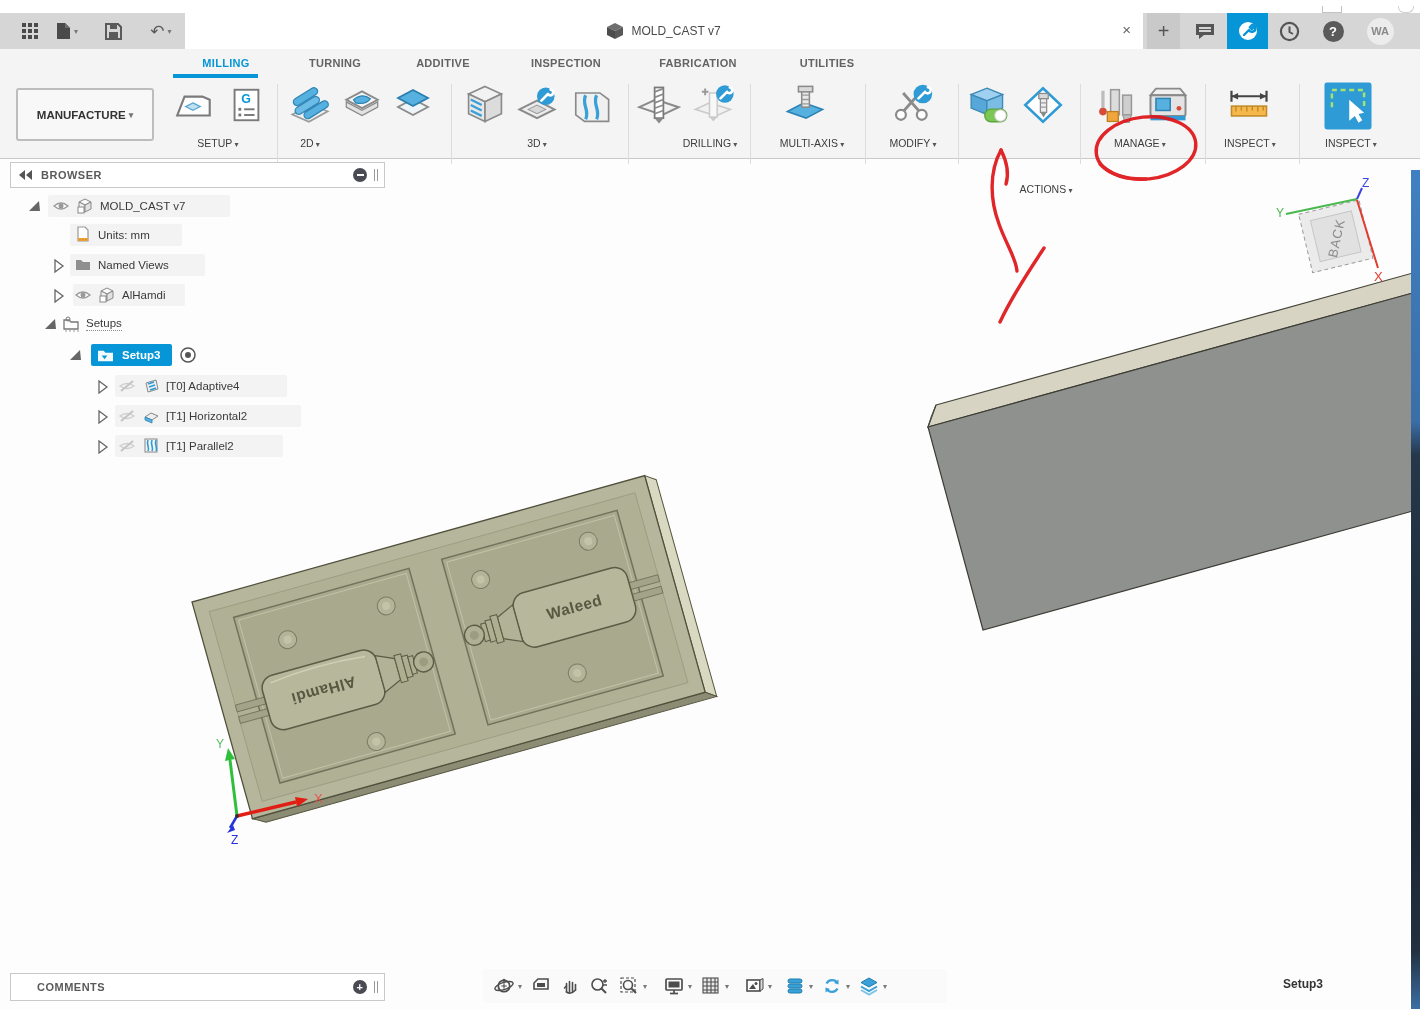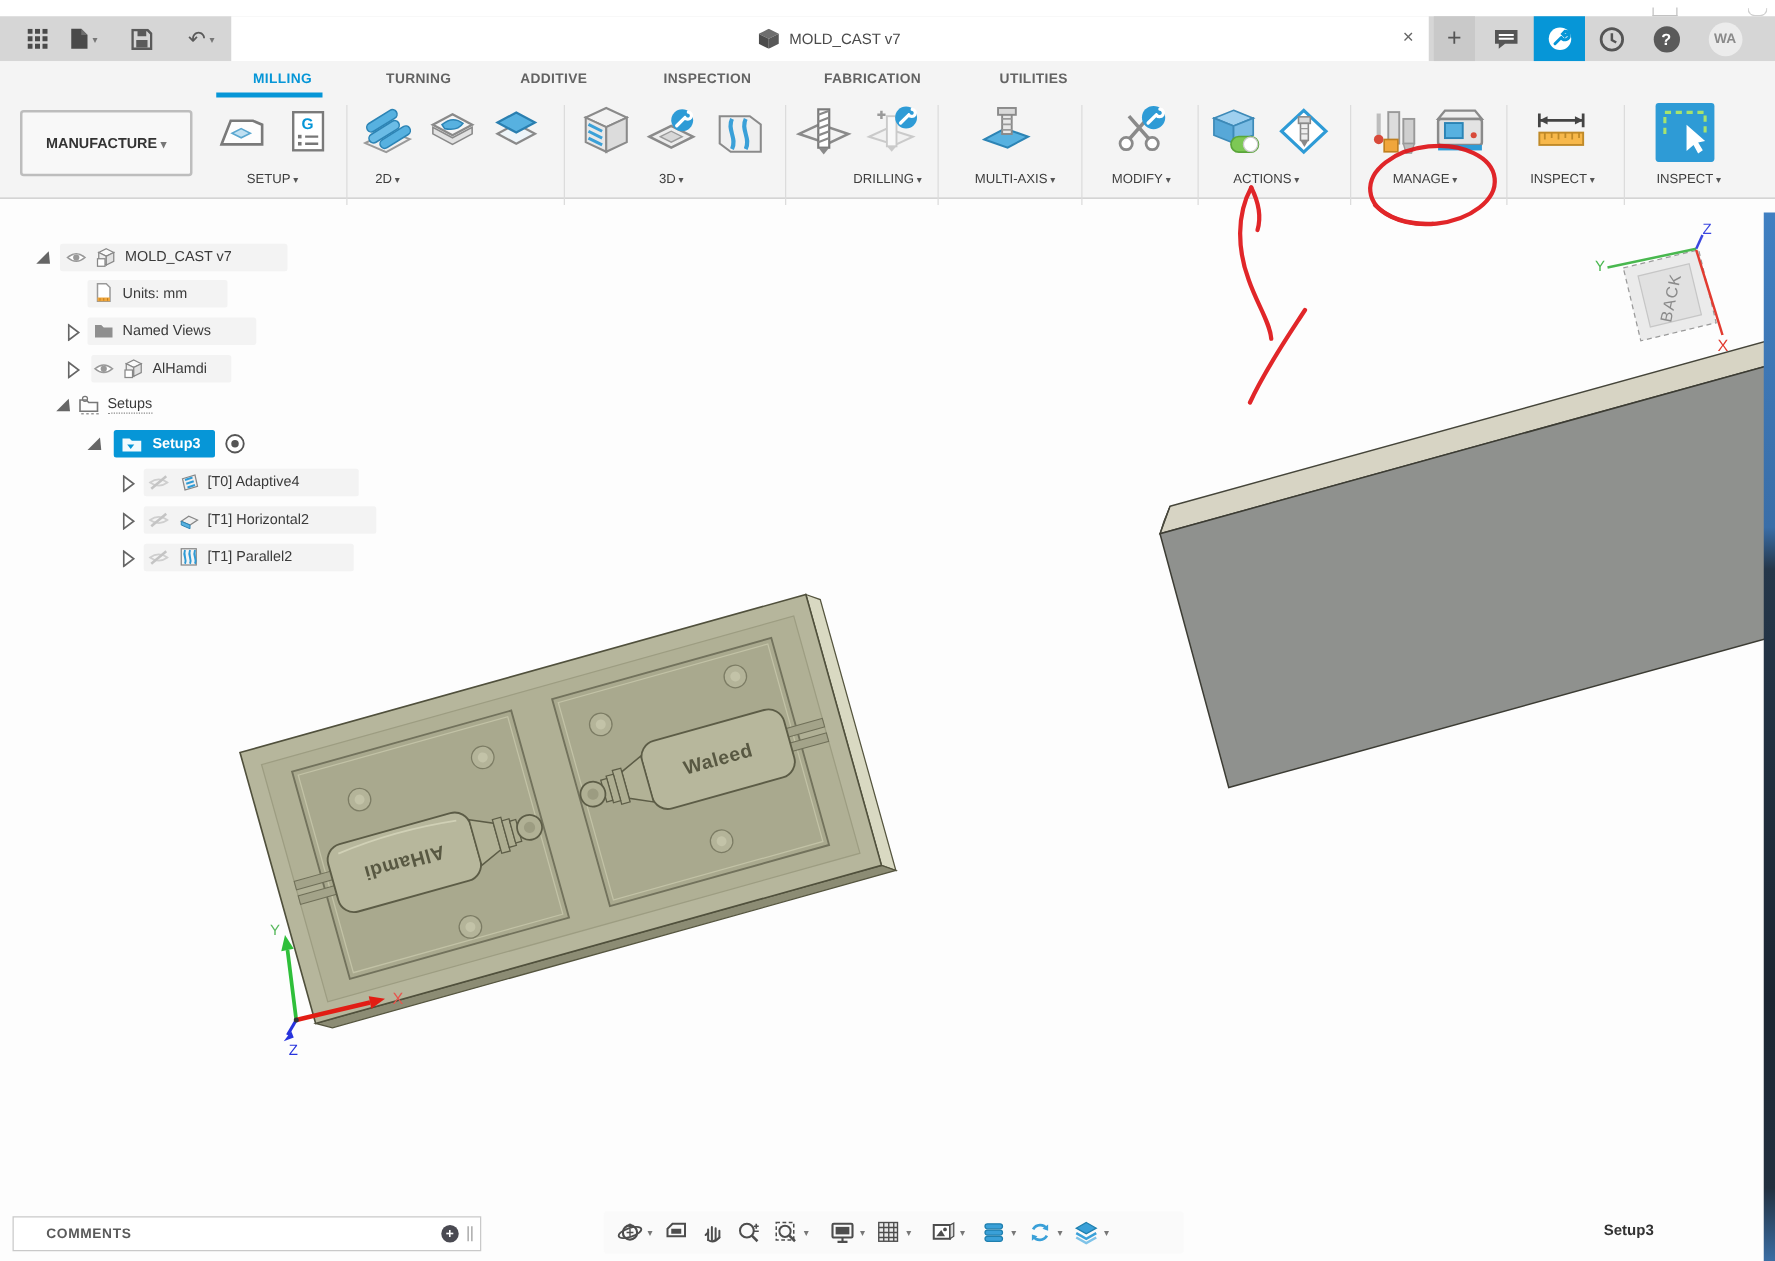--- a/index.html
+++ b/index.html
@@ -366,21 +366,21 @@
         <circle cx="31" cy="31" r="5.5" fill="#fff" stroke="#c9c9c9" stroke-width="1"></circle>
         </svg></div>
     <div class="gicon" style="left:1021px;">
       <svg width="44" height="46" viewBox="0 0 42 42">
           <polygon points="21,5 38,21 21,37 4,21" fill="#fff" stroke="#2e9bd6" stroke-width="2.4"></polygon>
         <rect x="17" y="10" width="9" height="5" fill="#d9d9d9" stroke="#8a8a8a" stroke-width="1.2"></rect>
         <rect x="18.5" y="15" width="6" height="13" fill="#eee" stroke="#8a8a8a" stroke-width="1.2"></rect>
         <path d="M18.5 19 h6 M18.5 23 h6" stroke="#9a9a9a" stroke-width="1.1"></path>
         <polygon points="18.5,28 24.5,28 21.5,33" fill="#8a8a8a"></polygon>
         </svg></div>
-    <span class="glabel dd" style="left:1013px;">ACTIONS</span>
+    <span class="glabel dd" style="left:1046px;margin-top:46px;">ACTIONS</span>
 
     <div class="gicon" style="left:1092px;">
       <svg width="46" height="46" viewBox="0 0 42 42">
           <line x1="10" y1="8" x2="10" y2="24" stroke="#bdbdbd" stroke-width="3"></line>
         <circle cx="10" cy="27" r="3.5" fill="#d84a3a"></circle>
         <rect x="17" y="7" width="8" height="23" fill="#dcdcdc" stroke="#999" stroke-width="1.4"></rect>
         <rect x="28" y="12" width="8" height="18" fill="#cfcfcf" stroke="#999" stroke-width="1.4"></rect>
         <rect x="14" y="27" width="10" height="9" fill="#f0a63c" stroke="#c07f1f" stroke-width="1.2"></rect>
         <polygon points="28,30 36,30 34,37 30,37" fill="#bdbdbd" stroke="#999" stroke-width="1"></polygon>
         </svg></div>
@@ -408,20 +408,33 @@
 
     <div class="gicon" style="left:1322px;top:31px;">
       <svg width="52" height="52" viewBox="0 0 42 42">
           <rect x="2" y="2" width="38" height="38" rx="2" fill="#2e9bd6"></rect>
         <polyline points="8,22 8,8 34,8 34,22" fill="none" stroke="#a6e36e" stroke-width="2" stroke-dasharray="4,3"></polyline>
         <polygon points="22,16 22,33 26.5,29 29.5,34.5 32.5,32.5 29.5,27.5 34,26.5" fill="#fff"></polygon>
         </svg></div>
     <span class="glabel dd" style="left:1351px;">INSPECT</span>
   </div>
 
+  <div class="panelbar abs" style="left:10px;top:162px;width:373px;height:24px;">
+    <svg width="14" height="10" viewBox="0 0 14 10" style="margin:0 8px 0 8px;">
+      <polygon points="6,0 6,10 0,5" fill="#555"></polygon>
+        <polygon points="13,0 13,10 7,5" fill="#555"></polygon>
+      </svg>
+    <span>BROWSER</span>
+    <div style="margin-left:auto;display:flex;align-items:center;margin-right:6px;">
+      <div class="roundbtn" style="width:14px;height:14px;background:#4a4a52;">
+        <div style="width:7px;height:2px;background:#fff;"></div>
+        </div>
+      <div class="handle"></div>
+    </div>
+  </div>
 
   <div class="pill" style="left:48px;top:195px;width:182px;"></div>
   <div class="treerow" style="left:26px;top:195px;">
     <svg class="tri" viewBox="0 0 16 16">
         <polygon points="3,13 14,13 13,3" fill="#666"></polygon>
       </svg>
     <span style="width:10px;"></span>
     <svg class="trow-ic" viewBox="0 0 18 18">
       <path d="M2 9 Q9 3 16 9 Q9 15 2 9 Z" fill="#fff" stroke="#999" stroke-width="1.3"></path>
         <circle cx="9" cy="9" r="2.5" fill="#999"></circle>

